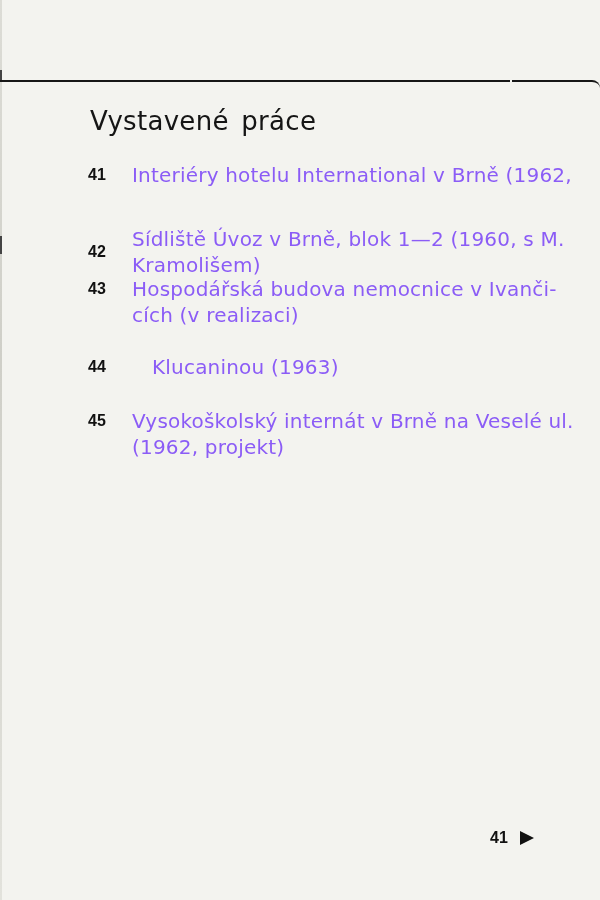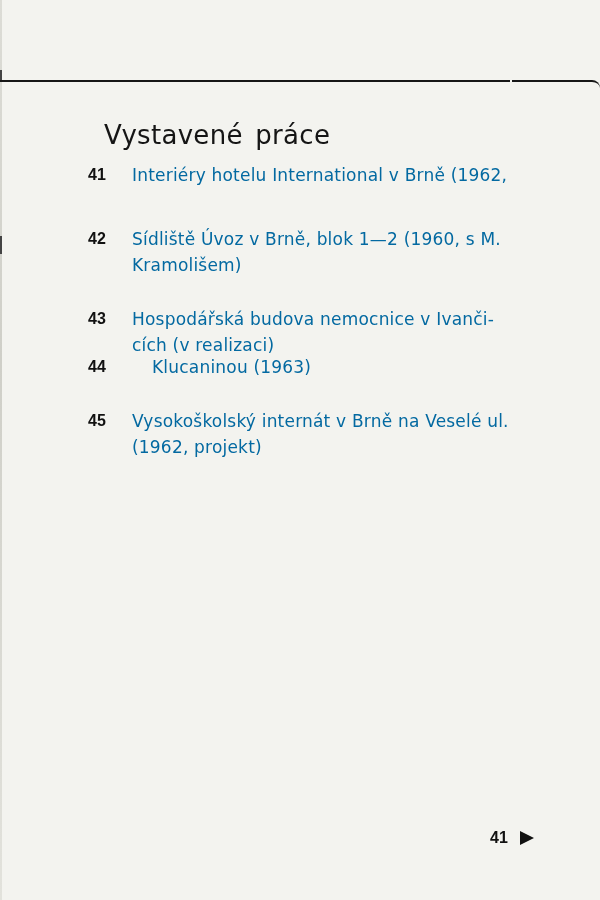--- a/index.html
+++ b/index.html
@@ -57,21 +57,21 @@
       background: #f3f3ef;
     }
     .section-title {
       position: absolute;
       left: 90px;
       top: 106px;
       font-size: 26px;
       font-weight: normal;
       letter-spacing: 0.3px;
       color: #151515;
-      margin: 14px;
+      margin: 0;
       word-spacing: 4px;
     }
     .works-list {
       position: absolute;
       left: 0;
       top: 0;
       margin: 0;
       padding: 0;
       list-style: none;
     }
@@ -86,23 +86,23 @@
       width: 44px;
       flex: 0 0 44px;
       font-family: "Liberation Sans", sans-serif;
       font-weight: bold;
       font-size: 16px;
       line-height: 26px;
       color: #111;
     }
     .work-text {
       flex: 1;
-      font-size: 17px;
+      font-size: 20px;
       line-height: 26px;
-      color: #0369a1;
+      color: #8b5cf6;
       letter-spacing: 0.2px;
       text-align: justify;
       text-align-last: left;
     }
     .work-text .line {
       display: block;
       white-space: nowrap;
     }
     .page-footer {
       position: absolute;
@@ -140,28 +140,28 @@
 
 <h1 class="section-title">Vystavené práce</h1>
 
 <ul class="works-list">
   <li class="work-item" style="top:162px;">
     <span class="work-num">41</span>
     <span class="work-text">
       <span class="line">Interiéry hotelu International v Brně (1962,</span>
     </span>
   </li>
-  <li class="work-item" style="top:226px;">
+  <li class="work-item" style="top:226px;align-items:center;">
     <span class="work-num">42</span>
     <span class="work-text">
       <span class="line">Sídliště Úvoz v Brně, blok 1—2 (1960, s M.</span>
       <span class="line">Kramolišem)</span>
     </span>
   </li>
-  <li class="work-item" style="top:306px;">
+  <li class="work-item" style="top:276px;">
     <span class="work-num">43</span>
     <span class="work-text">
       <span class="line">Hospodářská budova nemocnice v Ivanči-</span>
       <span class="line">cích (v realizaci)</span>
     </span>
   </li>
   <li class="work-item" style="top:354px;gap:20px;">
     <span class="work-num">44</span>
     <span class="work-text">
       <span class="line">Klucaninou (1963)</span>

